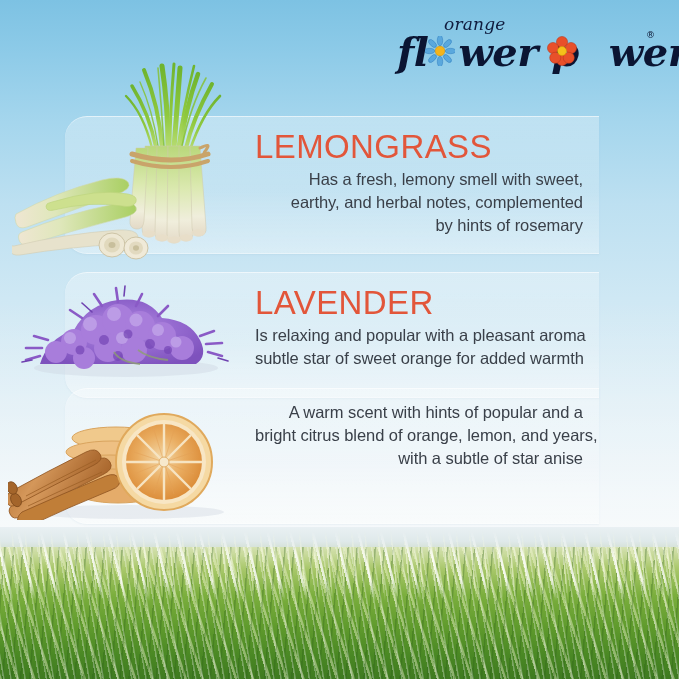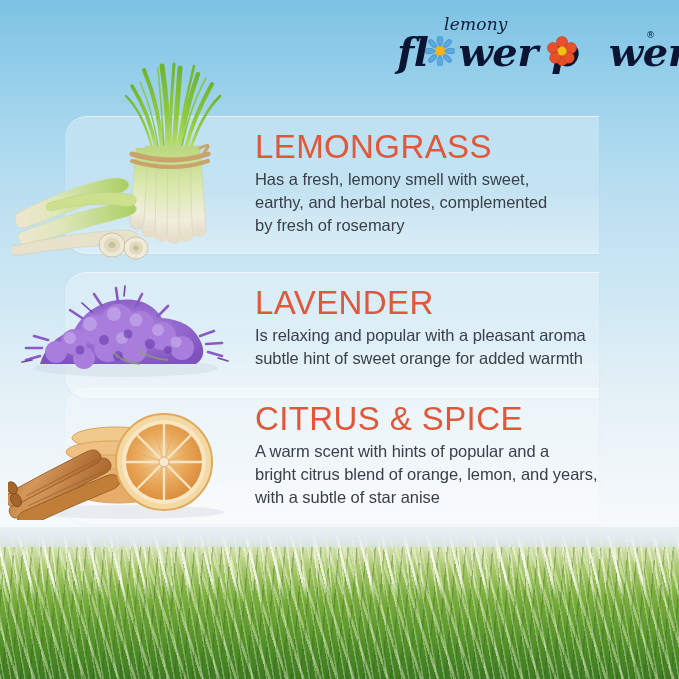--- a/index.html
+++ b/index.html
@@ -173,21 +173,21 @@
     margin: 0 0 3px 0;
   }
   .card-desc {
     font-family: "Liberation Sans", sans-serif;
     font-size: 16.5px;
     line-height: 23px;
     color: #3a4049;
     margin: 0;
     letter-spacing: -.05px;
   }
-  .card-desc div { white-space: nowrap; }
+  .card-desc div { white-space: nowrap; text-align: right; }
 
   
   .photo {
     position: absolute;
   }
 
   
   #photo-lemongrass { left: 12px; top: 62px; width: 230px; height: 198px; }
   
   #photo-lavender { left: 18px; top: 272px; width: 215px; height: 110px; }
@@ -201,21 +201,21 @@
   <div class="sky-haze"></div>
 </div>
 
 <div id="grass">
   <div class="grass-horizon"></div>
   <div class="grass-body"></div>
   <div class="grass-seeds"></div>
 </div>
 
 <div id="logo">
-  <div class="logo-natural">lemony</div>
+  <div class="logo-natural">orange</div>
   <div class="logo-main"><span>fl</span><span class="gap"></span><span>wer</span>&nbsp;<span>p</span><span class="gap"></span><span>wer</span></div>
 
   <svg class="flower" id="flower-blue" viewBox="0 0 40 40">
     <g fill="#5aa8dd" stroke="#2f7fc0" stroke-width=".7">
       <ellipse cx="20" cy="6" rx="3.6" ry="7"></ellipse>
       <ellipse cx="20" cy="34" rx="3.6" ry="7"></ellipse>
       <ellipse cx="6" cy="20" rx="7" ry="3.6"></ellipse>
       <ellipse cx="34" cy="20" rx="7" ry="3.6"></ellipse>
       <ellipse cx="10" cy="10" rx="3.4" ry="6.6" transform="rotate(-45 10 10)"></ellipse>
       <ellipse cx="30" cy="10" rx="3.4" ry="6.6" transform="rotate(45 30 10)"></ellipse>
@@ -241,38 +241,37 @@
 </div>
 
 <div id="cards">
 
   <div class="card" id="card-0">
     <div class="card-text">
       <div class="card-title">LEMONGRASS</div>
       <div class="card-desc">
         <div>Has a fresh, lemony smell with sweet,</div>
         <div>earthy, and herbal notes, complemented</div>
-        <div>by fresh of rosemary</div>
+        <div>by hints of rosemary</div>
       </div>
     </div>
   </div>
 
   <div class="card" id="card-1">
     <div class="card-text">
       <div class="card-title">LAVENDER</div>
       <div class="card-desc">
         <div>Is relaxing and popular with a pleasant aroma</div>
-        <div>subtle hint of sweet orange for added warmth</div>
+        <div>subtle star of sweet orange for added warmth</div>
       </div>
     </div>
   </div>
 
   <div class="card" id="card-2">
     <div class="card-text">
-      <div class="card-title">CITRUS &amp; SPICE</div>
       <div class="card-desc">
         <div>A warm scent with hints of popular and a</div>
         <div>bright citrus blend of orange, lemon, and years,</div>
         <div>with a subtle of star anise</div>
       </div>
     </div>
   </div>
 </div>
 
 <svg class="photo" id="photo-lemongrass" viewBox="0 0 230 198">

